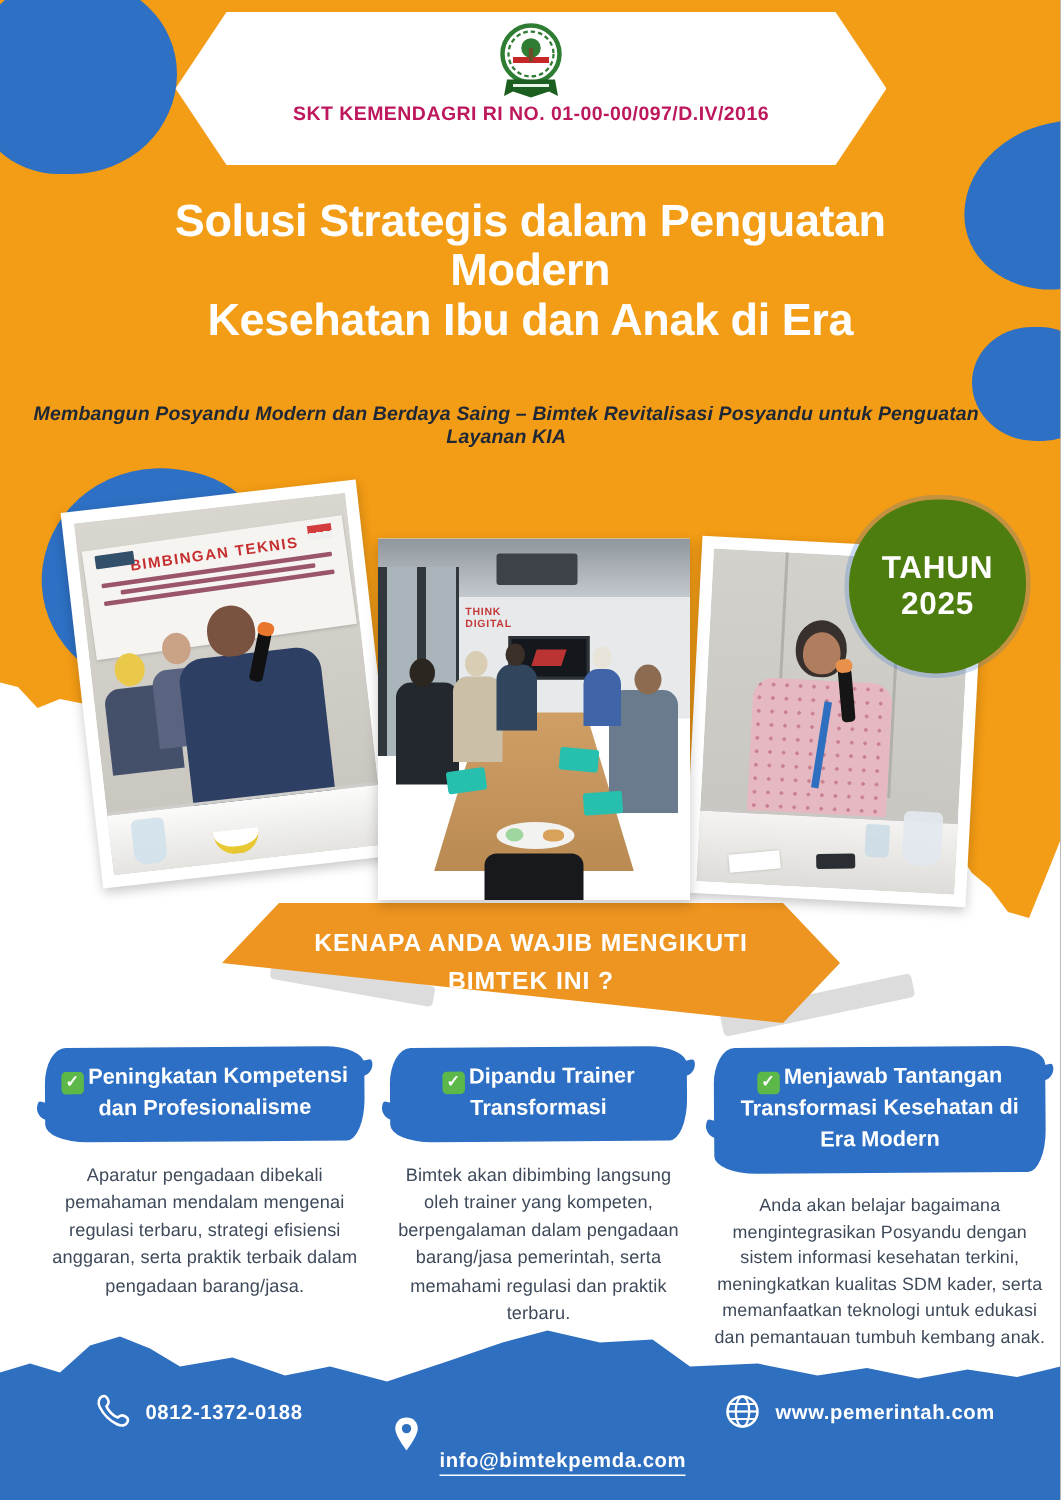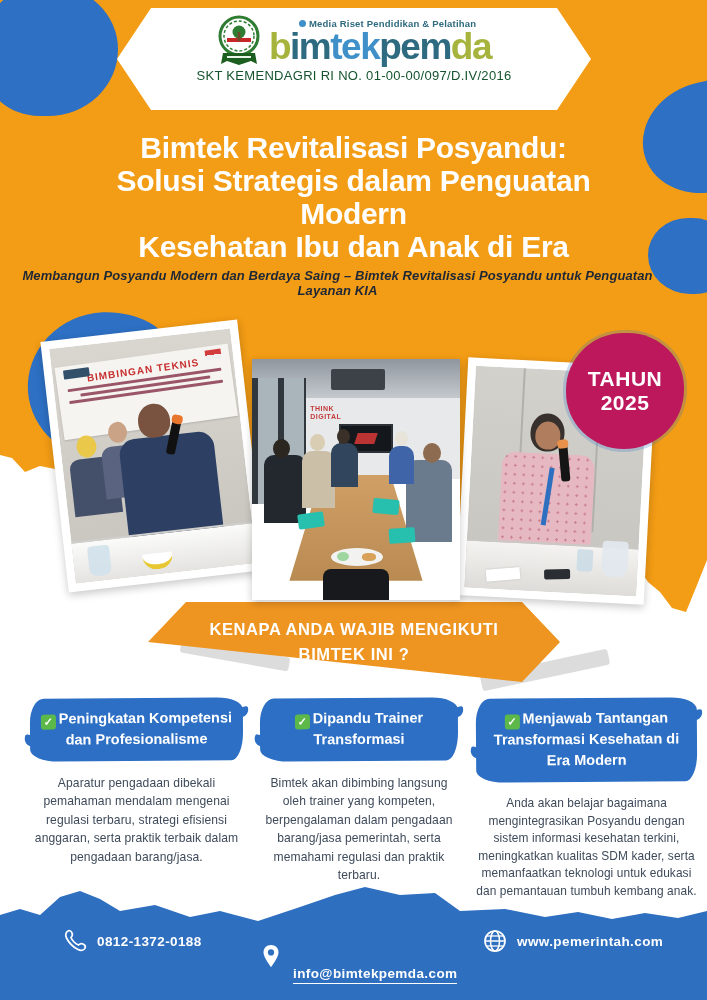--- a/index.html
+++ b/index.html
@@ -25,21 +25,21 @@
     display:flex; flex-direction:column; align-items:center; padding-top:7px;
   }
   .brand-row { display:flex; align-items:center; gap:8px; height:52px; }
   .emblem { width:44px; height:52px; position:relative; flex:0 0 auto; }
   .brand-block { display:flex; flex-direction:column; }
   .brand-tagline { font-size:9.5px; font-weight:bold; color:#2F6B80; letter-spacing:.2px; padding-left:30px; display:flex; align-items:center; gap:3px; }
   .brand-tagline .dot { width:7px; height:7px; border-radius:50%; background:#3F90C8; display:inline-block; }
   .brand-word { font-size:37px; font-weight:800; letter-spacing:-1.5px; line-height:.95; }
   .c-olive { color:#A6B33D; } .c-dteal { color:#2F6B80; } .c-blue { color:#3F90C8; }
   .reg1 { font-size:12.5px; color:#33647C; letter-spacing:.6px; margin-top:3px; }
-  .reg2 { font-size:13px; color:#14532d; font-weight:normal; letter-spacing:.3px; margin-top:1px; }
+  .reg2 { font-size:13px; color:#be185d; font-weight:bold; letter-spacing:.3px; margin-top:1px; }
   
   .title { position:absolute; left:33px; top:131px; width:641px; text-align:center;
     color:#ffffff; font-size:30px; font-weight:800; line-height:1.1; letter-spacing:-.3px; }
   .subtitle { position:absolute; left:4px; top:268px; width:667px; text-align:center;
     color:#1E2736; font-size:13px; font-weight:bold; font-style:italic; letter-spacing:.1px; }
   
   .photo { position:absolute; background:#fff; box-shadow:0 3px 8px rgba(0,0,0,.22); }
   .photo .inner { position:relative; overflow:hidden; width:100%; height:100%; }
   .photo1 { left:54px; top:330px; width:198px; height:252px; padding:8px; transform:rotate(-6.5deg); z-index:3; }
   .photo2 { left:252px; top:359px; width:208px; height:241px; z-index:4; }
@@ -91,21 +91,21 @@
   .p3-face { position:absolute; left:36.5%; top:23.5%; width:25px; height:28px; background:#b07d5e; border-radius:50% 50% 46% 46%; }
   .p3-lanyard { position:absolute; left:44%; top:44%; width:5px; height:26%; background:#2f6fc0; transform:rotate(6deg); }
   .p3-mic { position:absolute; left:52%; top:34%; width:9px; height:36px; background:#151515; transform:rotate(-8deg); border-radius:3px; }
   .p3-mic::before { content:""; position:absolute; left:-1px; top:-6px; width:11px; height:9px; background:#e8914a; border-radius:4px; }
   .p3-table { position:absolute; left:0; bottom:0; width:100%; height:22%; background:linear-gradient(#f4f3f1,#dddcd8); border-top:2px solid #c9c8c4; }
   .p3-glass { position:absolute; right:26%; bottom:10%; width:16px; height:22px; background:rgba(205,220,230,.95); border-radius:2px 2px 4px 4px; }
   .p3-pitcher { position:absolute; right:6%; bottom:8%; width:26px; height:36px; background:rgba(225,232,238,.95); border-radius:4px 4px 10px 10px; }
   .p3-paper { position:absolute; left:12%; bottom:4%; width:34px; height:12px; background:#fff; transform:rotate(-8deg); box-shadow:0 0 2px rgba(0,0,0,.2); }
   .p3-phone { position:absolute; left:46%; bottom:6%; width:26px; height:10px; background:#2a2d31; border-radius:2px; transform:rotate(-4deg); }
   
-  .year-badge { position:absolute; left:566px; top:333px; width:118px; height:116px; background:#be185d;
+  .year-badge { position:absolute; left:566px; top:333px; width:118px; height:116px; background:#4d7c0f;
     border-radius:50% 48% 52% 50%; z-index:6; display:flex; flex-direction:column; align-items:center; justify-content:center;
     color:#fff; font-weight:800; font-size:21px; letter-spacing:.5px; line-height:1.15;
     box-shadow:0 0 0 3px rgba(47,115,201,.25); }
   
   .q-shadow { position:absolute; background:#dcdcdc; z-index:1; }
   .q-shadow.l { left:180px; top:648px; width:110px; height:14px; transform:rotate(10deg); border-radius:3px; }
   .q-shadow.r { left:480px; top:662px; width:130px; height:16px; transform:rotate(-12deg); border-radius:3px; }
   .q-banner { position:absolute; left:148px; top:602px; width:412px; height:80px; background:#EE9420; z-index:2;
     clip-path:polygon(38px 0, calc(100% - 38px) 0, 100% 50%, calc(100% - 38px) 100%, 0 50%, 0 50%, 38px 100%, 0 50%);
     display:flex; flex-direction:column; align-items:center; justify-content:center;
@@ -154,33 +154,25 @@
     <div class="brand-row">
       <svg class="emblem" viewBox="0 0 44 52">
         <circle cx="22" cy="21" r="19" fill="#ffffff" stroke="#2e7d32" stroke-width="3"></circle>
         <circle cx="22" cy="21" r="15" fill="none" stroke="#2e7d32" stroke-width="1.5" stroke-dasharray="3 2"></circle>
         <rect x="10" y="23" width="24" height="4" fill="#c62828"></rect>
         <circle cx="22" cy="17" r="6.5" fill="#2e7d32"></circle>
         <rect x="20.6" y="17" width="2.8" height="9" fill="#6d4c2a"></rect>
         <polygon points="6,38 38,38 40,49 34,46 22,50 10,46 4,49" fill="#1b5e20"></polygon>
         <rect x="10" y="41" width="24" height="2" fill="#e8f5e9"></rect>
       </svg>
-      <div class="brand-block">
-        <div class="brand-tagline">
-          <span class="dot"></span>
-          <span>Media Riset Pendidikan &amp; Pelatihan</span>
-        </div>
-        <div class="brand-word"><span class="c-olive">b</span><span class="c-dteal">im</span><span class="c-blue">tek</span><span class="c-dteal">pem</span><span class="c-olive">da</span></div>
-      </div>
     </div>
     <div class="reg2">SKT KEMENDAGRI RI NO. 01-00-00/097/D.IV/2016</div>
   </div>
 
   <div class="title">
-    <div>Bimtek Revitalisasi Posyandu:</div>
     <div>Solusi Strategis dalam Penguatan</div>
     <div>Modern</div>
     <div>Kesehatan Ibu dan Anak di Era</div>
   </div>
   <div class="subtitle">Membangun Posyandu Modern dan Berdaya Saing – Bimtek Revitalisasi Posyandu untuk Penguatan Layanan KIA</div>
 
   <div class="photo photo1">
     <div class="inner">
       <div class="p1-wall"></div>
       <div class="p1-banner">

